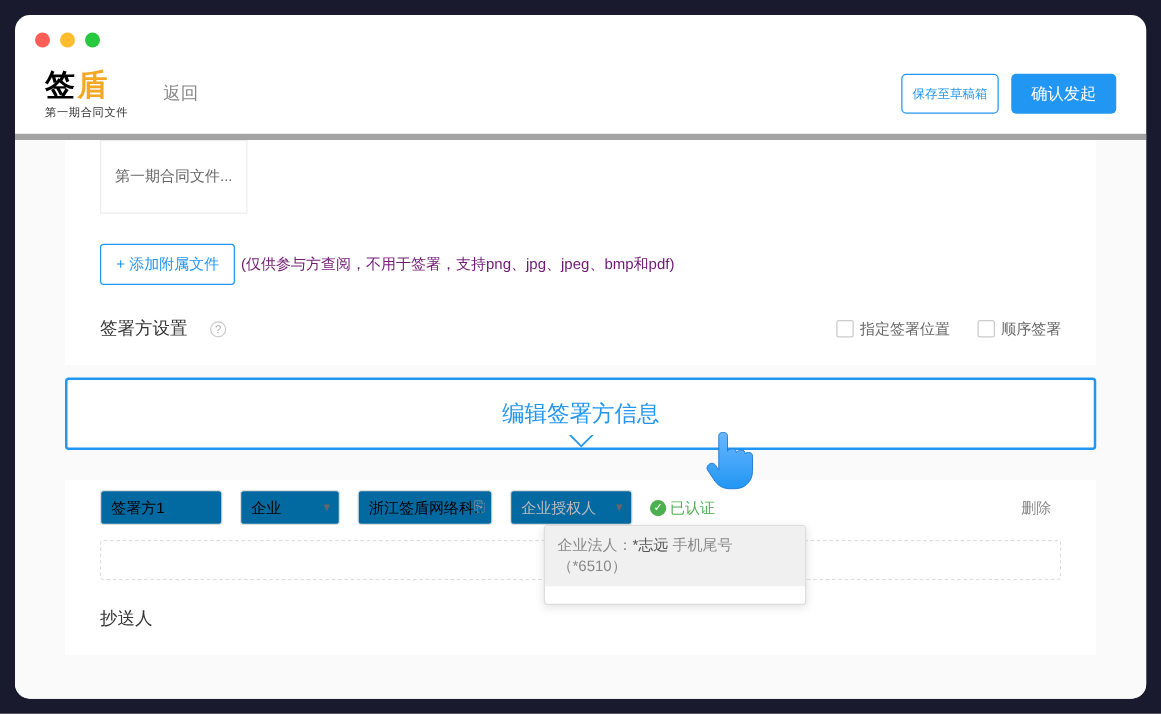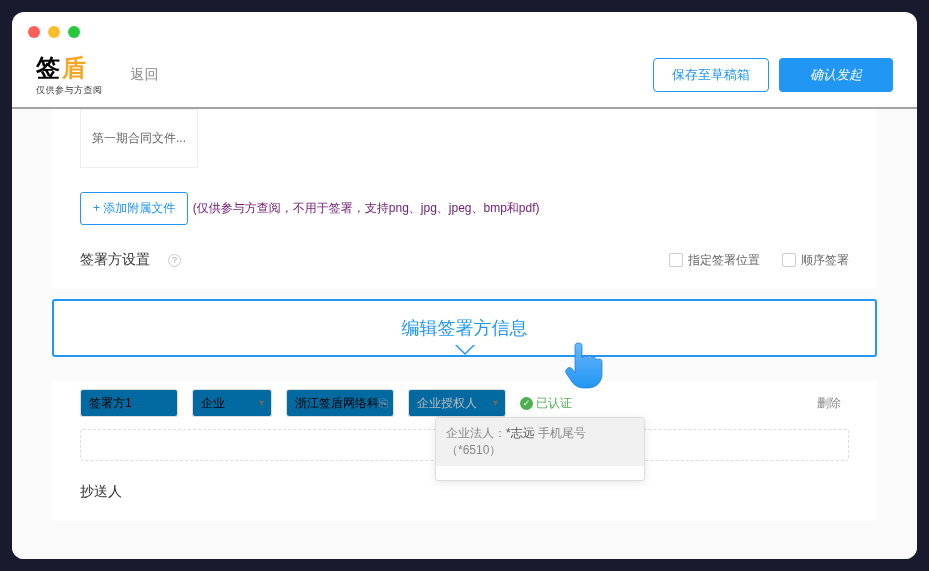--- a/index.html
+++ b/index.html
@@ -3,29 +3,29 @@
   <meta charset="utf-8">
   <style>
     * { box-sizing: border-box; margin: 0; padding: 0; font-family: -apple-system, "PingFang SC", "Microsoft YaHei", sans-serif; }
     body { background: #1a1a2e; padding: 12px; width: 929px; height: 571px; }
     .window { background: #fff; border-radius: 12px; height: 547px; overflow: hidden; position: relative; }
     .traffic-lights { display: flex; gap: 8px; padding: 14px 16px 0; }
     .tl { width: 12px; height: 12px; border-radius: 50%; }
     .tl-r { background: #ff5f56; }
     .tl-y { background: #ffbd2e; }
     .tl-g { background: #27c93f; }
-    .header { display: flex; align-items: center; padding: 14px 24px 10px; border-bottom: 2px solid #a3a3a3; }
+    .header { display: flex; align-items: center; padding: 14px 24px 10px; border-bottom: 5px solid #a3a3a3; }
     .logo { display: flex; flex-direction: column; margin-right: 28px; }
     .logo-main { font-size: 24px; font-weight: 700; letter-spacing: 2px; }
     .logo-main .accent { color: #f5a623; }
     .logo-sub { font-size: 9px; color: #333; letter-spacing: 0.5px; }
     .back { color: #888; font-size: 14px; cursor: pointer; }
     .header-actions { margin-left: auto; display: flex; gap: 10px; }
-    .btn-outline { background: #fff; color: #2196f3; border: 1px solid #2196f3; padding: 7px 18px; border-radius: 4px; font-size: 13px; cursor: pointer; }
-    .btn-primary { background: #2196f3; color: #fff; border: none; padding: 7px 31px; border-radius: 4px; font-size: 13px; cursor: pointer; font-style: italic; }
+    .btn-outline { background: #fff; color: #2196f3; border: 1px solid #2196f3; padding: 7px 8px; border-radius: 4px; font-size: 10px; cursor: pointer; }
+    .btn-primary { background: #2196f3; color: #fff; border: none; padding: 7px 16px; border-radius: 4px; font-size: 13px; cursor: pointer; }
     .content { padding: 0 40px; overflow-y: auto; height: calc(100% - 94px); background: #fafafa; position: relative; }
     .panel { background: #fff; padding: 0 28px 20px; }
     .file-card { width: 118px; text-align: center; background: #fff; }
     .pdf-icon { width: 72px; height: 82px; margin: 0 auto 8px; position: relative; }
     .file-name { font-size: 12px; color: #666; padding: 20px 4px; border: 1px solid #eee; }
     .add-attach { display: inline-block; margin-top: 12px; padding: 7px 12px; border: 1px solid #2196f3; color: #2196f3; font-size: 12px; border-radius: 3px; cursor: pointer; }
     .hint { color: #701a75; font-size: 12px; margin-left: 0; }
     .section-row { display: flex; align-items: center; margin-top: 26px; }
     .section-title { font-size: 14px; color: #333; display: flex; align-items: center; gap: 18px; }
     .help-ic { width: 13px; height: 13px; border: 1px solid #ccc; border-radius: 50%; font-size: 9px; color: #aaa; display: inline-flex; align-items: center; justify-content: center; }
@@ -61,21 +61,21 @@
 <div class="window">
   <div class="traffic-lights">
     <div class="tl tl-r"></div>
     <div class="tl tl-y"></div>
     <div class="tl tl-g"></div>
   </div>
 
   <div class="header">
     <div class="logo">
       <div class="logo-main"><span>签</span><span class="accent">盾</span></div>
-      <div class="logo-sub">仅供参与方查阅</div>
+      <div class="logo-sub">第一期合同文件</div>
     </div>
     <div class="back">返回</div>
     <div class="header-actions">
       <button class="btn-outline">保存至草稿箱</button>
       <button class="btn-primary">确认发起</button>
     </div>
   </div>
 
   <div class="content">
     <div class="panel">

